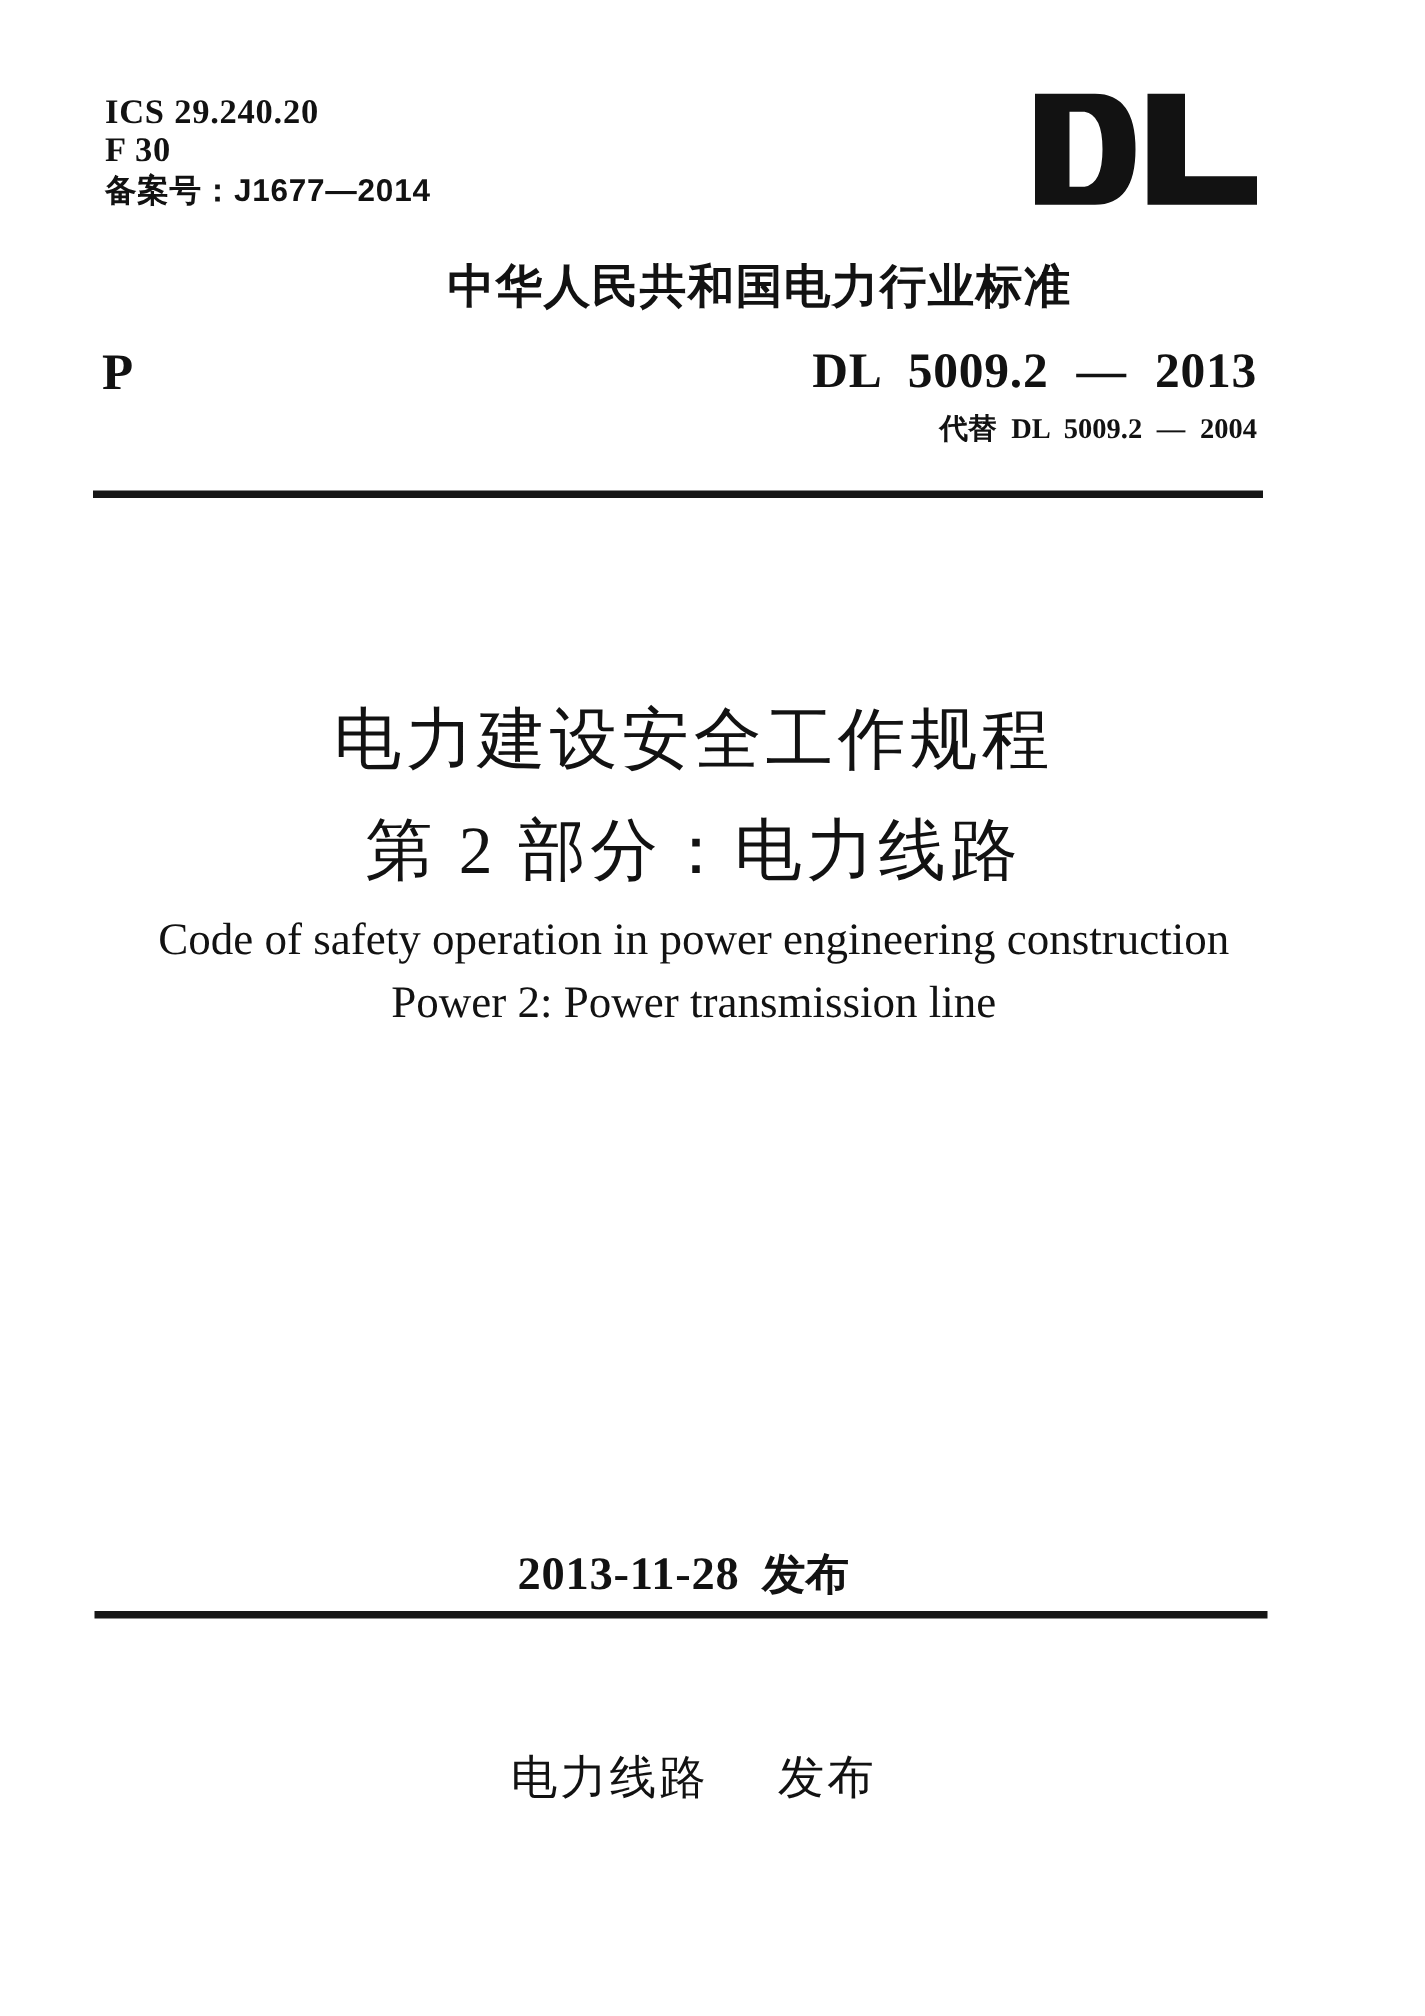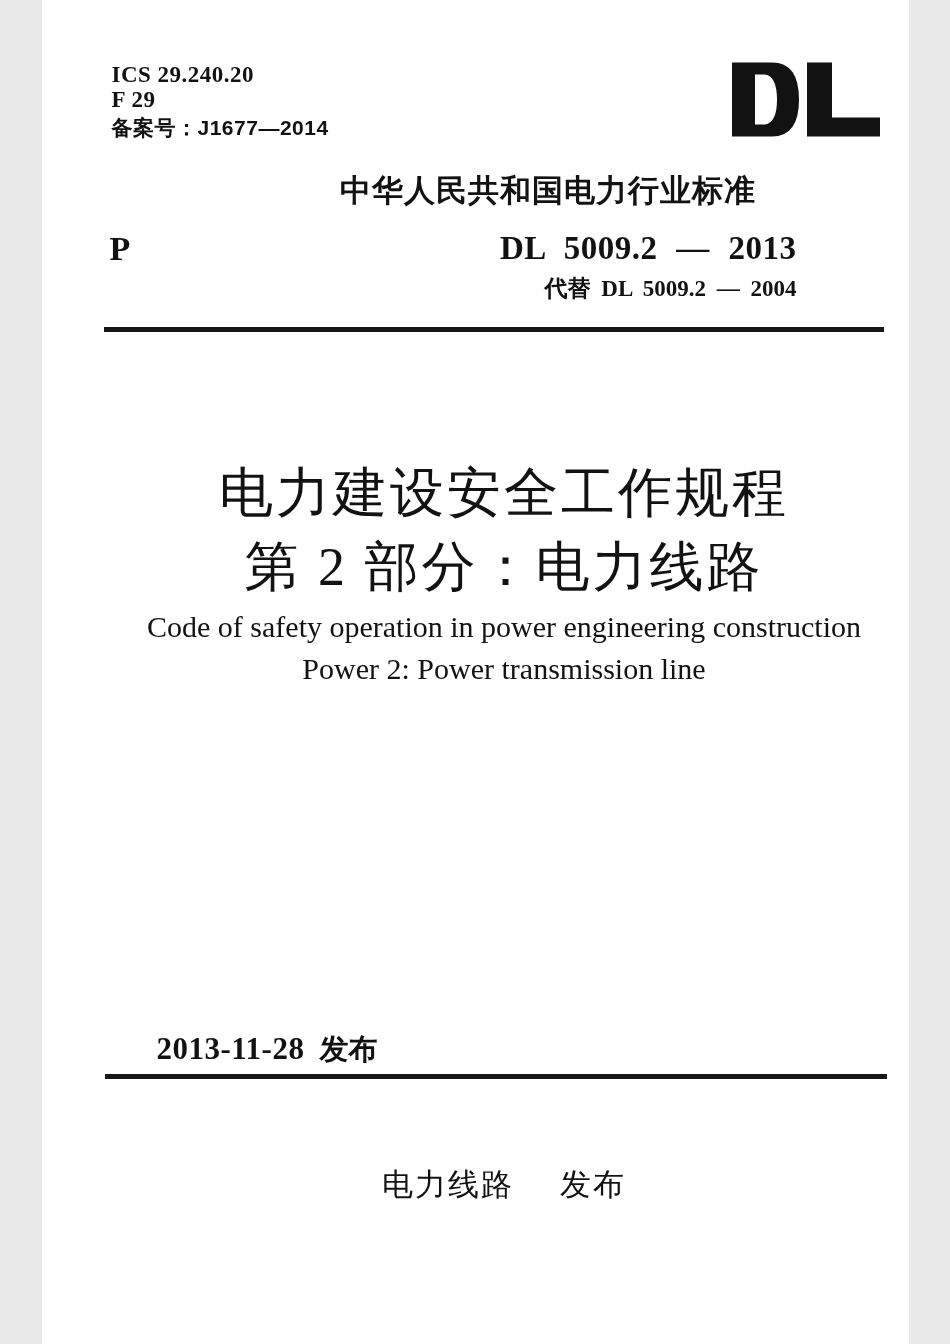--- a/index.html
+++ b/index.html
@@ -2,21 +2,21 @@
 <html><head>
 <meta charset="utf-8">
 <style>
   html, body {
     margin: 0;
     padding: 0;
     background: #e8e8e8;
   }
   .page {
     position: relative;
-    width: 867px;
+    width: 950px;
     height: 1344px;
     margin: 0 auto;
     background: #ffffff;
     color: #121212;
     overflow: hidden;
     font-family: "Liberation Serif", "DejaVu Serif", serif;
   }
 
   
   .meta-block {
@@ -76,55 +76,54 @@
     text-align: right;
   }
   .std-no {
     font-size: 33px;
     font-weight: bold;
     word-spacing: 10px;
     letter-spacing: 0.5px;
   }
   .replaces {
     margin-top: 6px;
-    font-size: 23px;
+    font-size: 19px;
     font-weight: bold;
     word-spacing: 5px;
   }
 
   .rule {
     position: absolute;
     background: #161616;
   }
   .rule-top    { left: 62px; top: 327px;  width: 780px; height: 5px; }
   .rule-bottom { left: 63px; top: 1074px; width: 782px; height: 5px; }
 
   .cn-title {
     top: 456px;
-    font-size: 54px;
+    font-size: 45px;
     letter-spacing: 3px;
     line-height: 74px;
     font-weight: 500;
   }
   .en-title {
     top: 606px;
     font-size: 30px;
     line-height: 42px;
     font-weight: 400;
   }
 
   .dates-row {
     position: absolute;
     left: 68px;
     right: 107px;
     top: 1030px;
     display: flex;
-    justify-content: flex-start;
+    justify-content: center;
     align-items: baseline;
-    margin-left: 47px;
   }
   .date-item { display: flex; align-items: baseline; gap: 15px; }
   .date-num {
     font-size: 31px;
     font-weight: bold;
     letter-spacing: 0.5px;
   }
   .date-label {
     font-family: "Liberation Sans", "DejaVu Sans", sans-serif;
     font-size: 29px;
@@ -140,21 +139,21 @@
   }
   .publisher-row .gap { display: inline-block; width: 46px; }
 </style>
 </head>
 <body>
 
 <div class="page">
 
   <div class="meta-block">
     <div class="lat">ICS 29.240.20</div>
-    <div class="lat">F 29</div>
+    <div class="lat">F 30</div>
     <div class="rec">备案号：J1677—2014</div>
   </div>
 
   <div class="logo" role="img" aria-label="DL">
     <svg viewBox="0 0 148 74" xmlns="http://www.w3.org/2000/svg">
       <path fill="#121212" fill-rule="evenodd" d="M0,0 H40 Q67,0 67,37 Q67,74 40,74 H0 Z M23,12 H33 Q45,14 45,37 Q45,60 33,62 H23 Z"></path>
       <path fill="#121212" d="M75,0 H100 V55 H148 V74 H75 Z"></path>
     </svg>
   </div>
 

